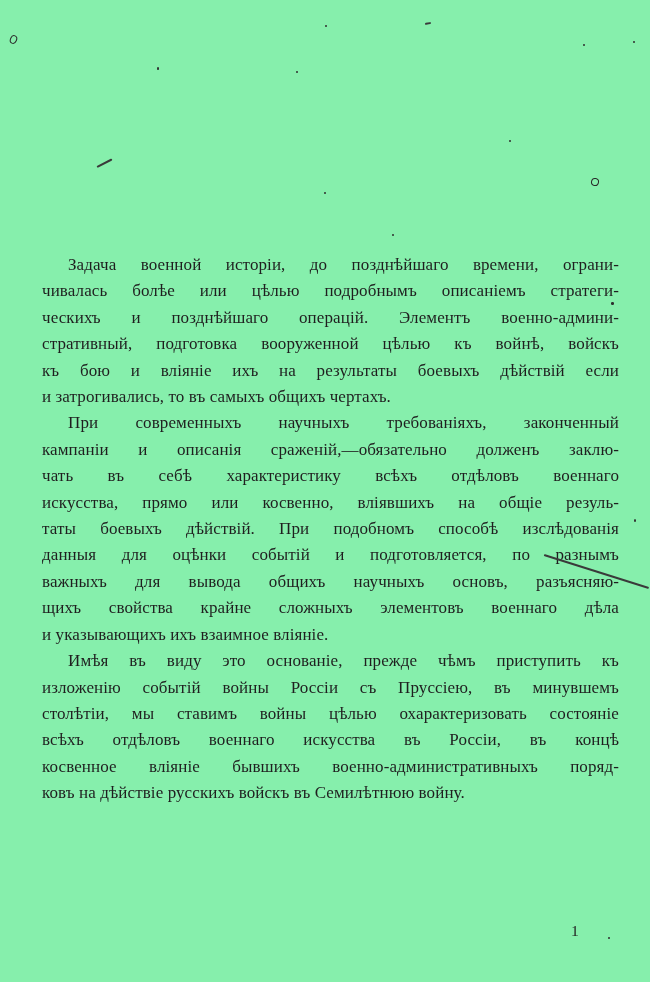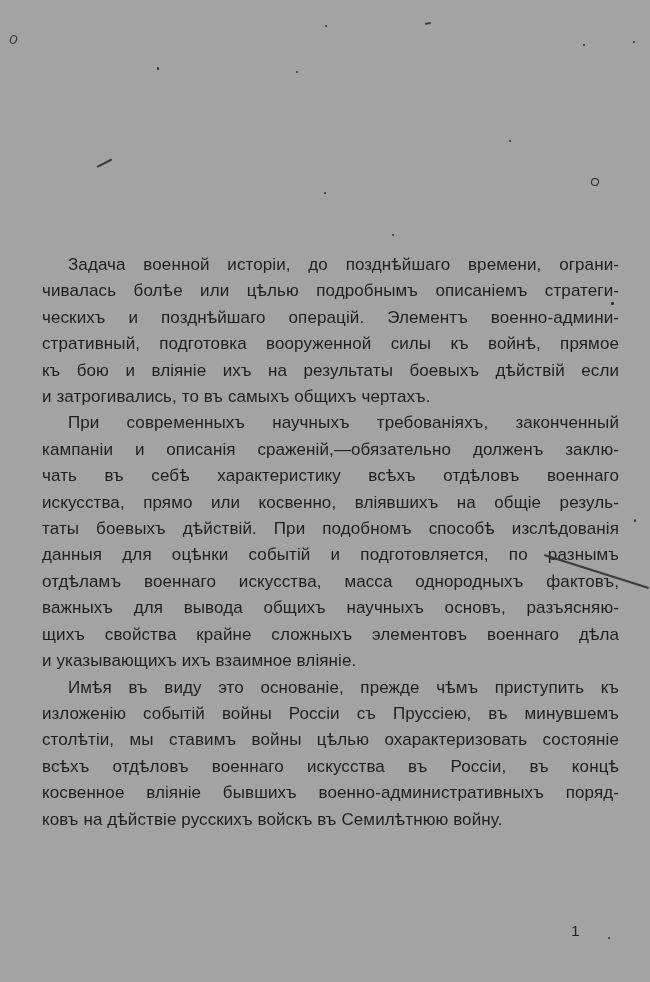--- a/index.html
+++ b/index.html
@@ -10,22 +10,22 @@
   body {
     width: 650px;
     height: 982px;
     overflow: hidden;
     position: relative;
   }
   .page {
     position: relative;
     width: 650px;
     height: 982px;
-    background: #a3a3a3;
-    font-family: Liberation Sans, sans-serif;
+    background: #86efac;
+    font-family: Liberation Serif, serif;
     color: #1f1f1f;
   }
   .text-block {
     position: absolute;
     left: 42px;
     top: 252px;
     width: 577px;
     font-size: 17px;
     line-height: 26.4px;
     letter-spacing: 0.1px;
@@ -77,33 +77,32 @@
 <body>
 
 <div class="page">
 
   <div class="text-block">
 
     <p class="para">
       <span class="line indent">Задача военной исторіи, до позднѣйшаго времени, ограни-</span>
       <span class="line">чивалась болѣе или цѣлью подробнымъ описаніемъ стратеги-</span>
       <span class="line">ческихъ и позднѣйшаго операцій. Элементъ военно-админи-</span>
-      <span class="line">стративный, подготовка вооруженной силы къ войнѣ, прямое</span>
+      <span class="line">стративный, подготовка вооруженной цѣлью къ войнѣ, войскъ</span>
       <span class="line">къ бою и вліяніе ихъ на результаты боевыхъ дѣйствій если</span>
       <span class="line par-end">и затрогивались, то въ самыхъ общихъ чертахъ.</span>
     </p>
 
     <p class="para">
       <span class="line indent">При современныхъ научныхъ требованіяхъ, законченный</span>
       <span class="line">кампаніи и описанія сраженій,—обязательно долженъ заклю-</span>
       <span class="line">чать въ себѣ характеристику всѣхъ отдѣловъ военнаго</span>
       <span class="line">искусства, прямо или косвенно, вліявшихъ на общіе резуль-</span>
       <span class="line">таты боевыхъ дѣйствій. При подобномъ способѣ изслѣдованія</span>
       <span class="line">данныя для оцѣнки событій и подготовляется, по разнымъ</span>
-      <span class="line">отдѣламъ военнаго искусства, масса однородныхъ фактовъ,</span>
       <span class="line">важныхъ для вывода общихъ научныхъ основъ, разъясняю-</span>
       <span class="line">щихъ свойства крайне сложныхъ элементовъ военнаго дѣла</span>
       <span class="line par-end">и указывающихъ ихъ взаимное вліяніе.</span>
     </p>
 
     <p class="para">
       <span class="line indent">Имѣя въ виду это основаніе, прежде чѣмъ приступить къ</span>
       <span class="line">изложенію событій войны Россіи съ Пруссіею, въ минувшемъ</span>
       <span class="line">столѣтіи, мы ставимъ войны цѣлью охарактеризовать состояніе</span>
       <span class="line">всѣхъ отдѣловъ военнаго искусства въ Россіи, въ концѣ</span>

